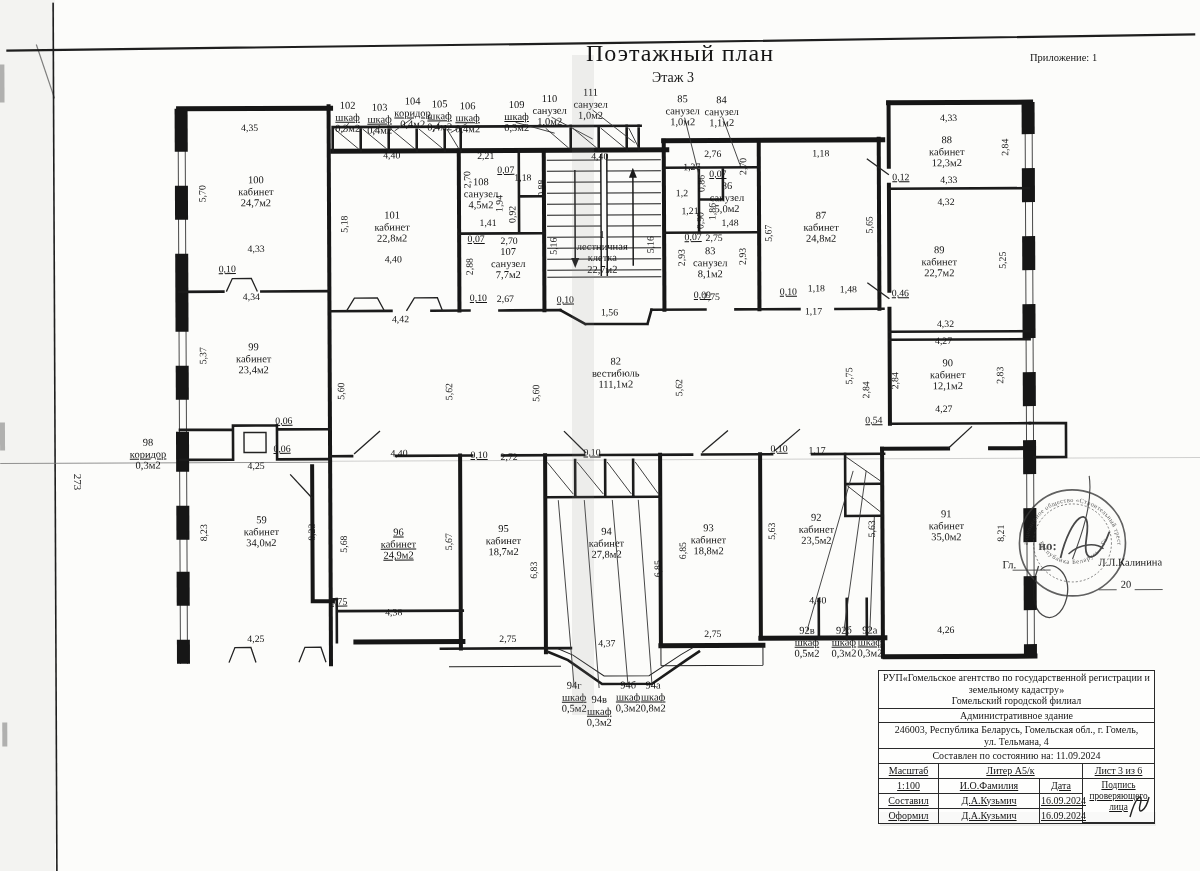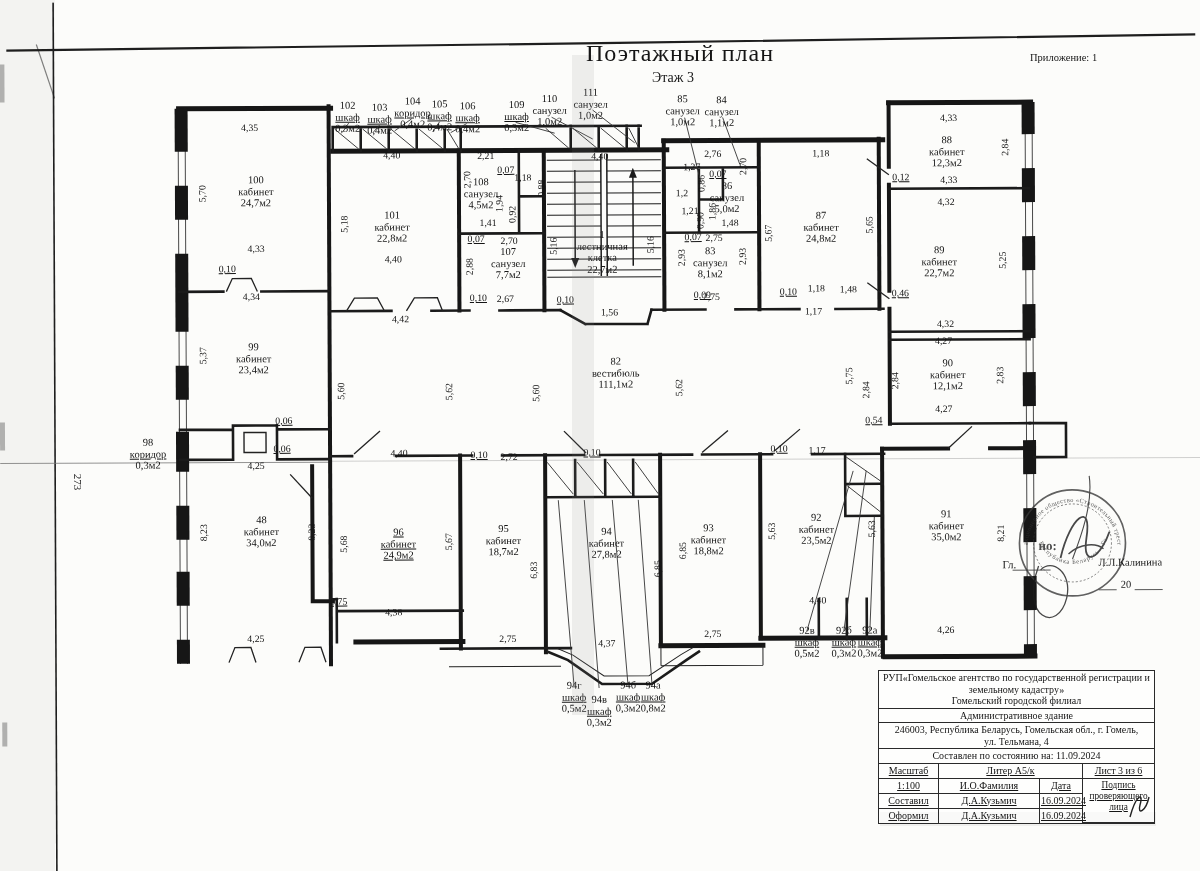--- a/index.html
+++ b/index.html
@@ -266,21 +266,21 @@
           <div>99</div>
           <div>кабинет</div>
           <div>23,4м2</div>
         </div>
         <div class="room-label" style="left: 148px; top: 452px;">
           <div>98</div>
           <div class="ul">коридор</div>
           <div>0,3м2</div>
         </div>
         <div class="room-label" style="left: 261px; top: 530px;">
-          <div>48</div>
+          <div>59</div>
           <div>кабинет</div>
           <div>34,0м2</div>
         </div>
         <div class="room-label" style="left: 398px; top: 543px; text-decoration: underline;">
           <div>96</div>
           <div>кабинет</div>
           <div>24,9м2</div>
         </div>
         <div class="room-label" style="left: 503px; top: 540px;">
           <div>95</div>

